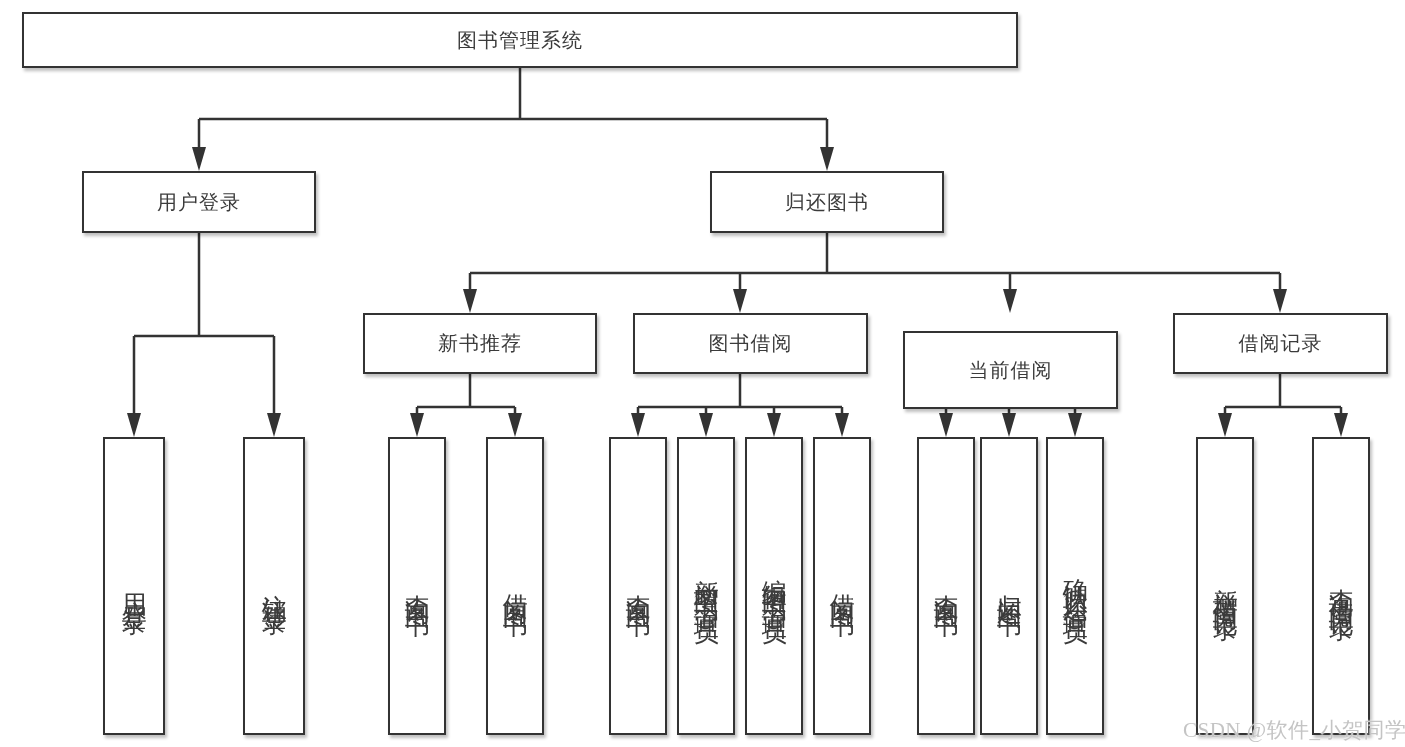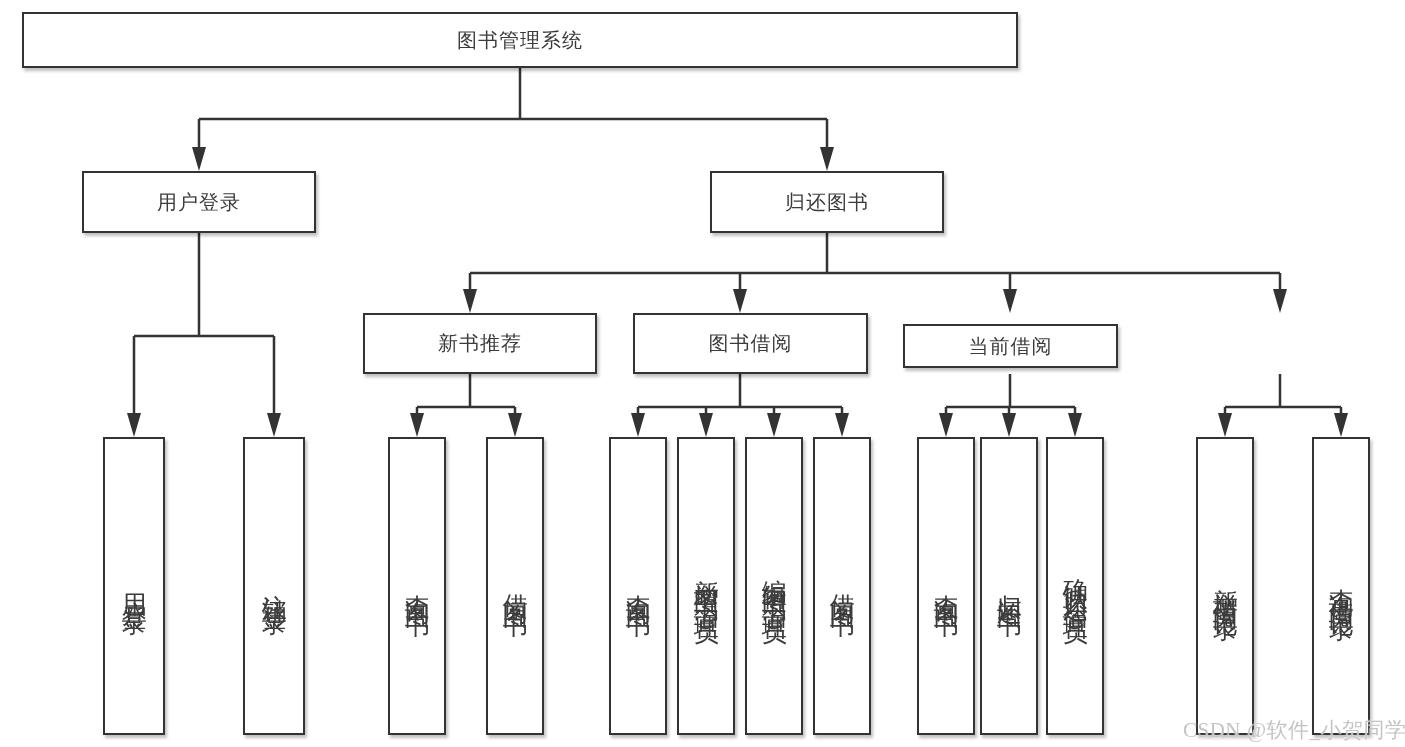--- a/index.html
+++ b/index.html
@@ -89,21 +89,22 @@
     </g>
   </svg>
 
   <div class="box h" style="left:22px; top:12px; width:996px; height:56px">图书管理系统</div>
 
   <div class="box h" style="left:82px; top:171px; width:234px; height:62px">用户登录</div>
   <div class="box h" style="left:710px; top:171px; width:234px; height:62px">归还图书</div>
 
   <div class="box h" style="left:363px; top:313px; width:234px; height:61px">新书推荐</div>
   <div class="box h" style="left:633px; top:313px; width:235px; height:61px">图书借阅</div>
-  <div class="box h" style="left:903px; top:324px; width:215px; height:44px">当前借阅</div>
+  <div class="box h" style="left:903px; top:331px; width:215px; height:78px">当前借阅</div>
+  <div class="box h" style="left:1173px; top:313px; width:215px; height:61px">借阅记录</div>
 
   <div class="box v" style="left:103px; top:437px; width:62px; height:298px">
     <span class="vtext">用户登录</span>
   </div>
   <div class="box v" style="left:243px; top:437px; width:62px; height:298px">
     <span class="vtext">注销登录</span>
   </div>
 
   <div class="box v" style="left:388px; top:437px; width:58px; height:298px">
     <span class="vtext">查询图书</span>

